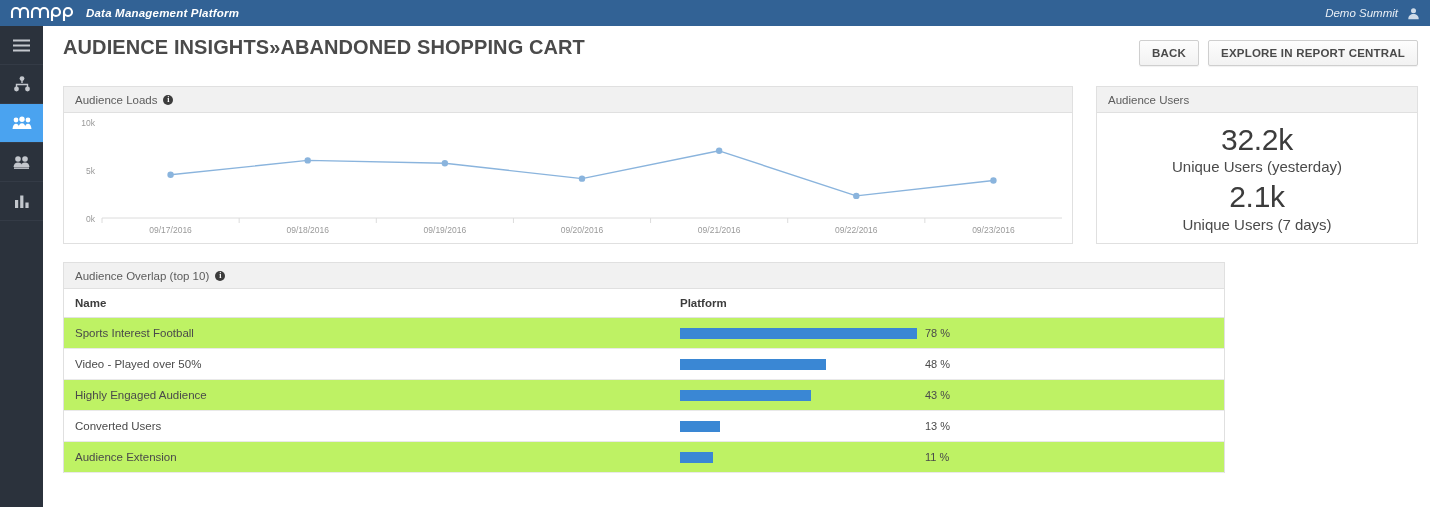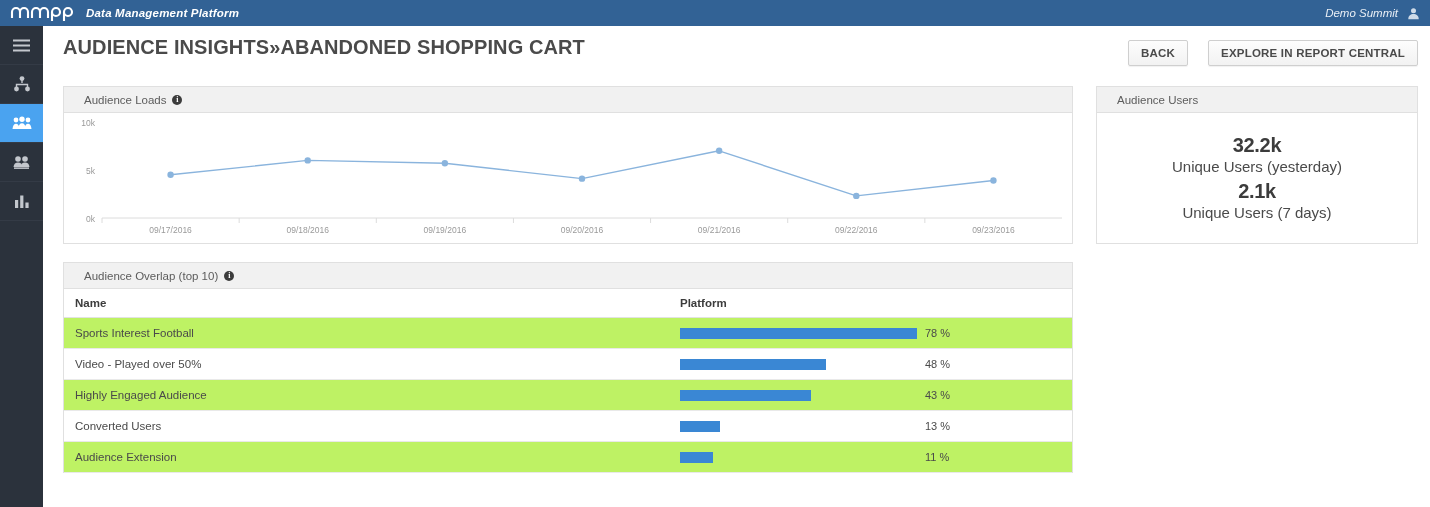--- a/index.html
+++ b/index.html
@@ -55,21 +55,21 @@
   .page-head {
     position: absolute; top: 0; left: 0; width: 1387px; height: 55px;
   }
   .page-title {
     position: absolute; left: 20px; top: 10px;
     font-size: 20px; font-weight: bold; color: #4a4a4a;
     letter-spacing: .1px; white-space: nowrap;
   }
   .head-buttons {
     position: absolute; right: 12px; top: 14px;
-    display: flex; align-items: center; gap: 20px;
+    display: flex; align-items: center; gap: 9px;
   }
   .btn {
     border: 1px solid #cfcfcf;
     background: linear-gradient(#fdfdfd, #f2f2f2);
     color: #4a4a4a; font-size: 11.5px; font-weight: bold;
     padding: 6px 12px 6px 12px;
     border-radius: 2px;
     cursor: pointer; letter-spacing: .2px;
     font-family: "Liberation Sans", sans-serif;
     box-shadow: 0 1px 1px rgba(0,0,0,.06);
@@ -79,21 +79,21 @@
   
   .panel {
     position: absolute;
     background: #ffffff;
     border: 1px solid #e0e0e0;
   }
   .panel-head {
     height: 26px; background: #f1f1f1;
     border-bottom: 1px solid #e0e0e0;
     display: flex; align-items: center;
-    padding-left: 20px;
+    padding-left: 11px;
   }
   .panel-head-title {
     font-size: 11.5px; color: #5c5c5c;
   }
   .info-icon {
     display: inline-flex; align-items: center; justify-content: center;
     width: 10px; height: 10px; border-radius: 50%;
     background: #3c3c3c; color: #fff;
     font-size: 8px; font-weight: bold; font-family: "Liberation Serif", serif;
     margin-left: 6px; line-height: 1;
@@ -106,29 +106,29 @@
   .chart-svg { display: block; }
 
   
   #users-panel { left: 1053px; top: 60px; width: 322px; height: 158px; }
   .users-body {
     height: 130px; display: flex; flex-direction: column;
     align-items: center; justify-content: center;
     padding-top: 4px;
   }
   .big-num {
-    font-size: 20px; font-weight: bold; color: #3c3c3c;
+    font-size: 30px; font-weight: normal; color: #3c3c3c;
     line-height: 1.15; letter-spacing: -.3px;
   }
   .num-label {
     font-size: 15px; color: #4a4a4a; margin-top: 1px; margin-bottom: 5px;
   }
 
   
-  #overlap-panel { left: 20px; top: 236px; width: 1010px; height: 211px; }
+  #overlap-panel { left: 20px; top: 236px; width: 1162px; height: 211px; }
   table.overlap {
     width: 100%; border-collapse: collapse;
     table-layout: fixed;
   }
   table.overlap th {
     text-align: left; font-size: 11.5px; color: #3c3c3c;
     font-weight: bold; padding: 8px 0 8px 11px;
     border-bottom: 1px solid #e2e2e2;
     background: #ffffff;
   }

